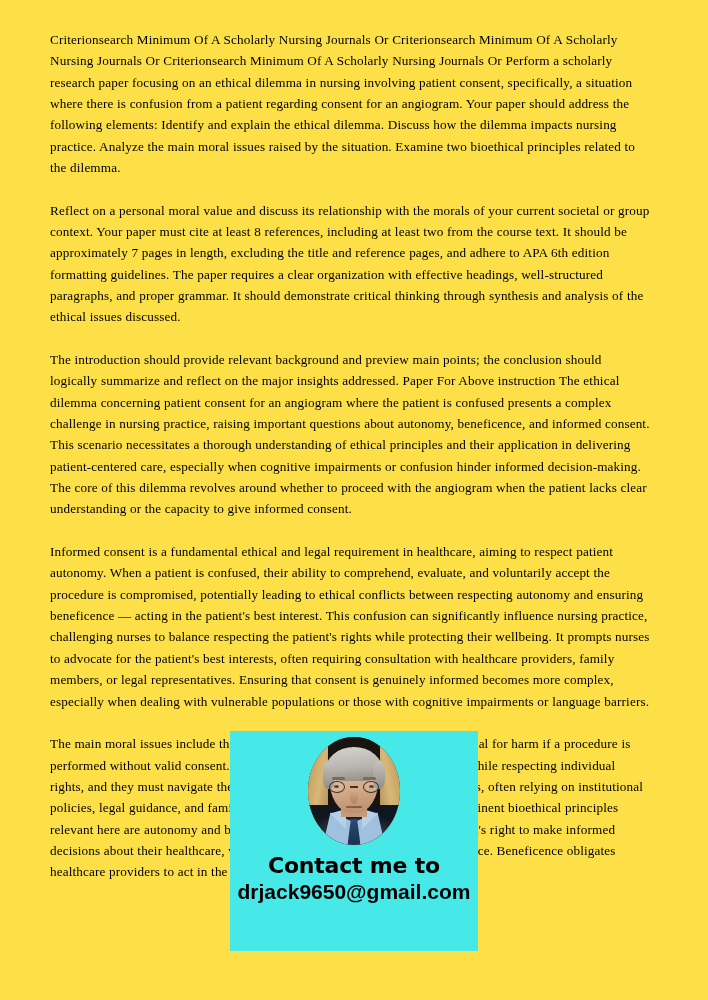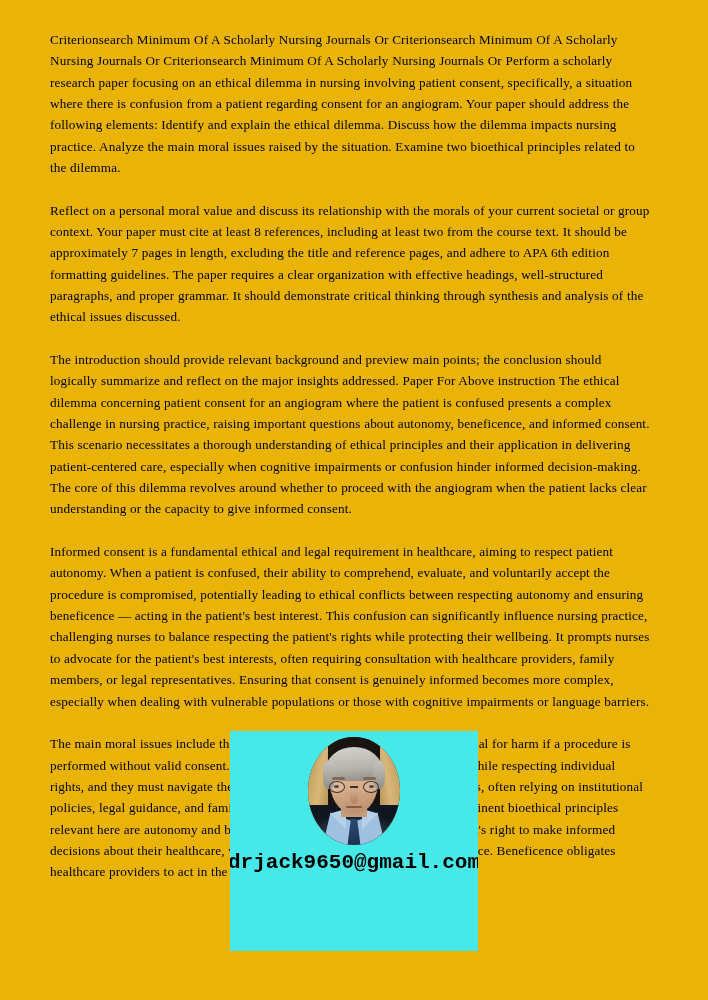--- a/index.html
+++ b/index.html
@@ -11,21 +11,21 @@
 
   body {
     font-family: "Liberation Serif", "DejaVu Serif", serif;
     color: #000000;
   }
 
   #page {
     position: relative;
     width: 708px;
     height: 1000px;
-    background: #eab308;
+    background: #fde047;
     overflow: hidden;
     box-sizing: border-box;
   }
 
   #doc-body {
     position: absolute;
     left: 50px;
     top: 29px;
     width: 601px;
   }
@@ -196,27 +196,26 @@
     color: #000000;
     text-align: center;
     letter-spacing: -0.2px;
     white-space: nowrap;
   }
 
   #ov-line1 { margin-top: 8px; }
   #ov-line2 { margin-top: 1px; }
 
   #ov-email {
-    font-family: Liberation Mono, monospace;
+    font-family: Liberation Sans, sans-serif;
     font-weight: bold;
     font-size: 21px;
     line-height: 26px;
     color: #000000;
     text-align: center;
-    margin-top: 5px;
     white-space: nowrap;
   }
 </style>
 </head>
 <body>
 
 <div id="page">
 
   <div id="doc-body">
     <p class="para">Criterionsearch Minimum Of A Scholarly Nursing Journals Or Criterionsearch Minimum Of A Scholarly Nursing Journals Or Criterionsearch Minimum Of A Scholarly Nursing Journals Or Perform a scholarly research paper focusing on an ethical dilemma in nursing involving patient consent, specifically, a situation where there is confusion from a patient regarding consent for an angiogram. Your paper should address the following elements: Identify and explain the ethical dilemma. Discuss how the dilemma impacts nursing practice. Analyze the main moral issues raised by the situation. Examine two bioethical principles related to the dilemma.</p>
@@ -246,17 +245,18 @@
       <div class="ph-browR"></div>
       <div class="ph-eyeL"></div>
       <div class="ph-eyeR"></div>
       <div class="ph-glassL"></div>
       <div class="ph-glassR"></div>
       <div class="ph-bridge"></div>
       <div class="ph-nose"></div>
       <div class="ph-mouth"></div>
     </div>
 
+    <div class="ov-line" id="ov-line1">Contact me to</div>
     <div id="ov-email">drjack9650@gmail.com</div>
 
   </div>
 
 </div>
 
 </body></html>

